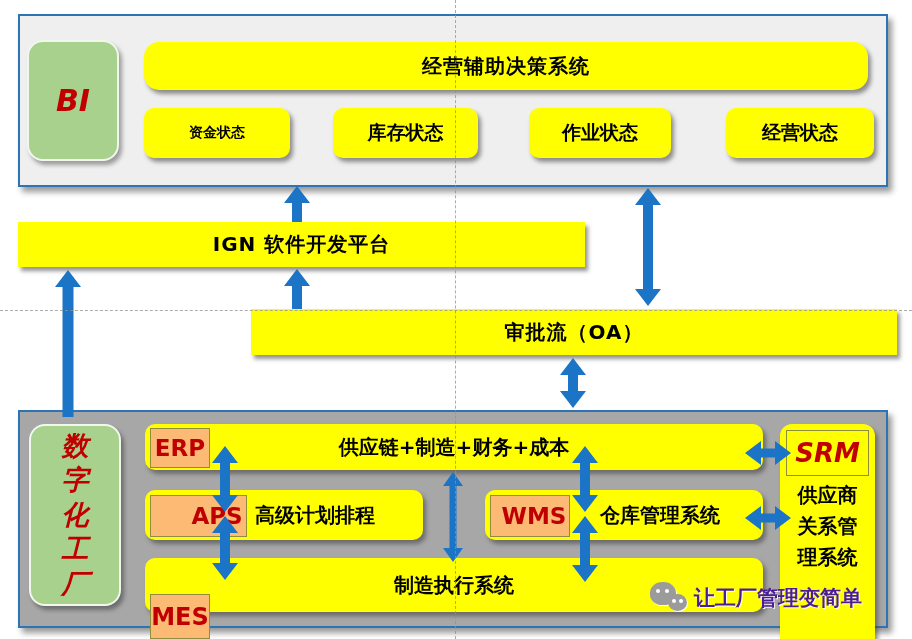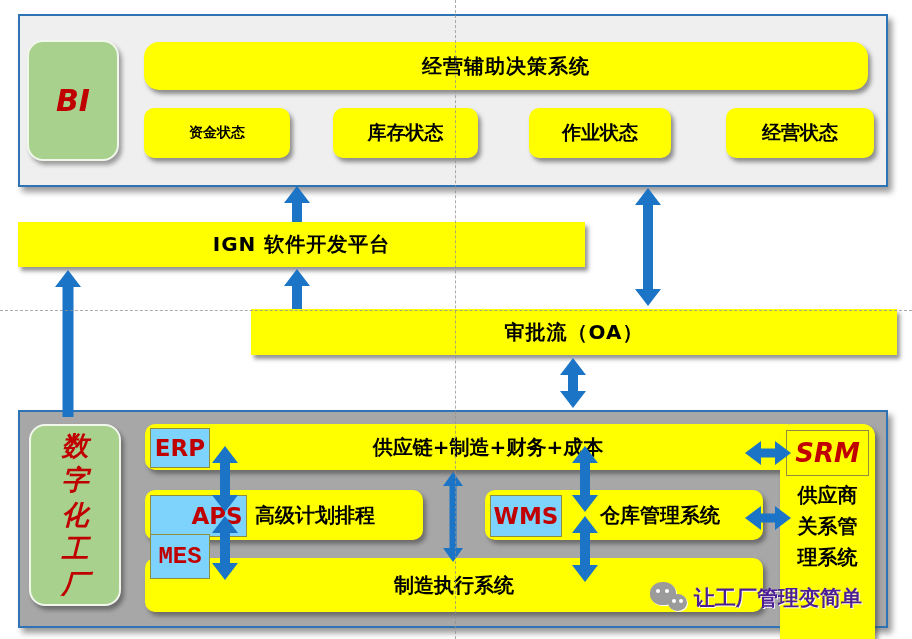--- a/index.html
+++ b/index.html
@@ -10,21 +10,21 @@
   .section.top{background:#efefef;}
   .section.bottom{background:#a7a7a7;}
   
   .greenbox{position:absolute;background:#a9d18e;border:2px solid #f2f7ee;border-radius:16px;
             box-shadow:3px 4px 4px rgba(0,0,0,.35);display:flex;align-items:center;justify-content:center;z-index:3;}
   .red{color:#c00000;font-style:italic;}
   
   .ybar{position:absolute;background:#ffff00;box-shadow:3px 4px 4px rgba(60,60,60,.55);
         display:flex;align-items:center;justify-content:center;color:#000;font-weight:bold;z-index:3;}
   .rounded{border-radius:10px;}
-  .codebox{position:absolute;background:#7dd3fc;border:1px solid #8e8e3c;display:flex;align-items:center;
+  .codebox{position:absolute;background:#fdba74;border:1px solid #8e8e3c;display:flex;align-items:center;
            justify-content:center;font-weight:bold;color:#c00000;z-index:4;}
   .vtext{width:34px;word-break:break-all;line-height:1.28;text-align:center;font-weight:bold;font-size:27px;}
   
   .guide-v{position:absolute;top:0;bottom:0;width:0;border-left:1px dashed #8f8f8f;opacity:.75;z-index:50;}
   .guide-h{position:absolute;left:0;right:0;height:0;border-top:1px dashed #8f8f8f;opacity:.75;z-index:50;}
   svg.arrow{position:absolute;z-index:10;overflow:visible;}
   
   #watermark{position:absolute;left:648px;top:580px;width:240px;height:36px;display:flex;align-items:center;
              z-index:20;color:#4c1d95;font-weight:bold;font-size:21px;text-shadow:1px 1px 0 rgba(255,255,255,.9);}
   .wm-icon{position:relative;width:46px;height:34px;flex:0 0 46px;}
@@ -53,31 +53,31 @@
   <div class="ybar" style="left:18px;top:222px;width:567px;height:45px;font-size:20px;letter-spacing:1px;">IGN 软件开发平台</div>
 
   <div class="ybar" style="left:251px;top:309px;width:646px;height:46px;font-size:20px;letter-spacing:1px;text-align:right;">审批流（OA）</div>
 
   <div class="section bottom" style="left:18px;top:410px;width:866px;height:214px;"></div>
 
   <div class="greenbox" style="left:29px;top:424px;width:88px;height:178px;">
     <div class="vtext red">数字化工厂</div>
   </div>
 
-  <div class="ybar rounded" style="left:145px;top:424px;width:618px;height:46px;font-size:20px;padding-left:34px;">供应链+制造+财务+成本</div>
+  <div class="ybar rounded" style="left:145px;top:424px;width:618px;height:46px;font-size:20px;">供应链+制造+财务+成本</div>
   <div class="codebox" style="left:150px;top:428px;width:58px;height:38px;font-size:23px;">ERP</div>
 
   <div class="ybar rounded" style="left:145px;top:490px;width:278px;height:50px;font-size:20px;padding-left:62px;box-sizing:border-box;">高级计划排程</div>
   <div class="codebox" style="left:150px;top:495px;width:58px;height:40px;font-size:23px;padding-left:37px;">APS</div>
 
   <div class="ybar rounded" style="left:485px;top:490px;width:278px;height:50px;font-size:20px;padding-left:72px;box-sizing:border-box;">仓库管理系统</div>
-  <div class="codebox" style="left:490px;top:495px;width:70px;height:40px;font-size:23px;">WMS</div>
+  <div class="codebox" style="left:490px;top:495px;width:70px;height:40px;font-size:23px;padding-left:8px;">WMS</div>
 
   <div class="ybar rounded" style="left:145px;top:558px;width:618px;height:54px;font-size:20px;">制造执行系统</div>
-  <div class="codebox" style="left:150px;top:534px;width:58px;height:43px;font-size:24px;font-family:Liberation Mono, monospace;">MES</div>
+  <div class="codebox" style="left:150px;top:594px;width:58px;height:43px;font-size:24px;">MES</div>
 
   <div class="ybar" style="left:780px;top:424px;width:95px;height:240px;border-radius:12px;align-items:flex-start;justify-content:center;">
     <div style="position:absolute;left:6px;top:6px;right:6px;height:44px;border:1px solid #8e8e3c;display:flex;align-items:center;justify-content:center;">
       <span class="red" style="font-size:26px;font-weight:bold;">SRM</span>
     </div>
     <div style="position:absolute;top:56px;left:0;right:0;text-align:center;font-size:20px;font-weight:bold;line-height:31px;">
       <div>供应商</div>
       <div>关系管</div>
       <div>理系统</div>
     </div>

